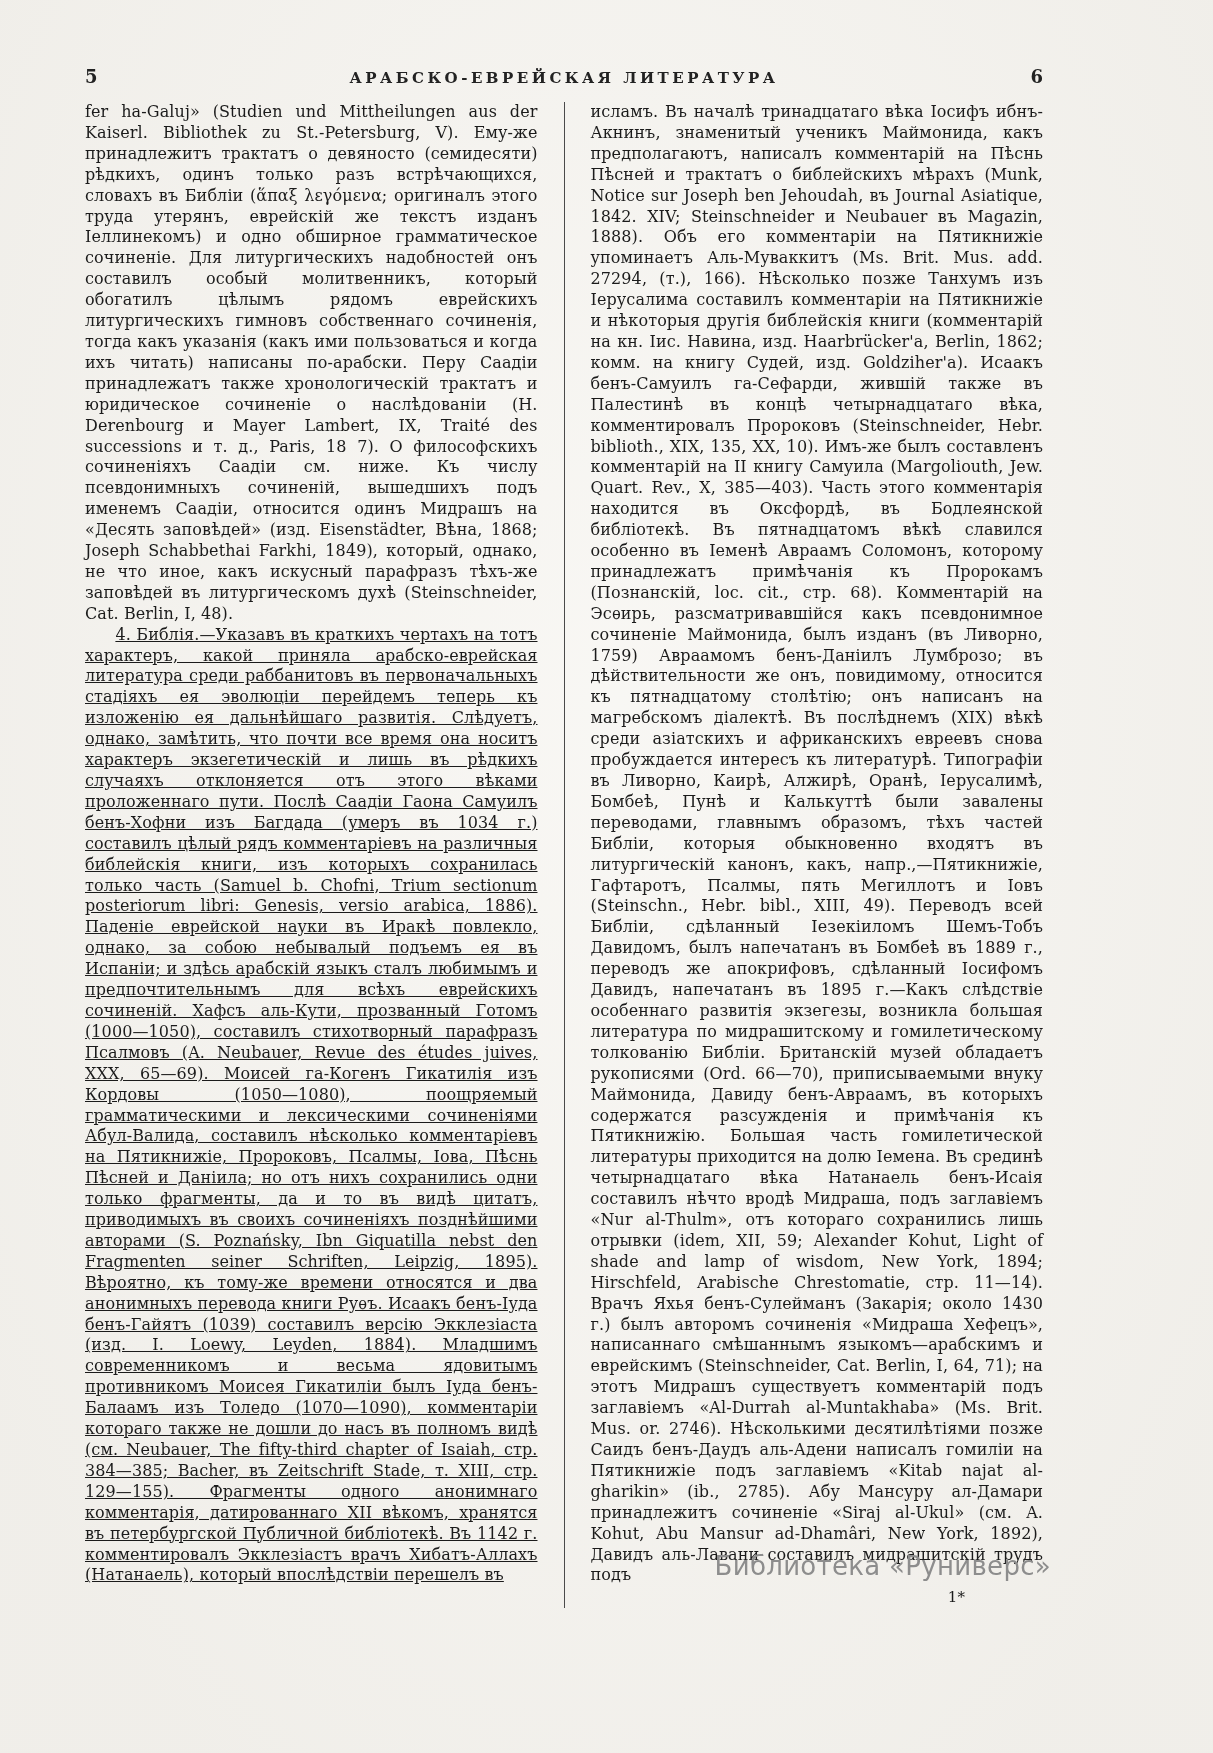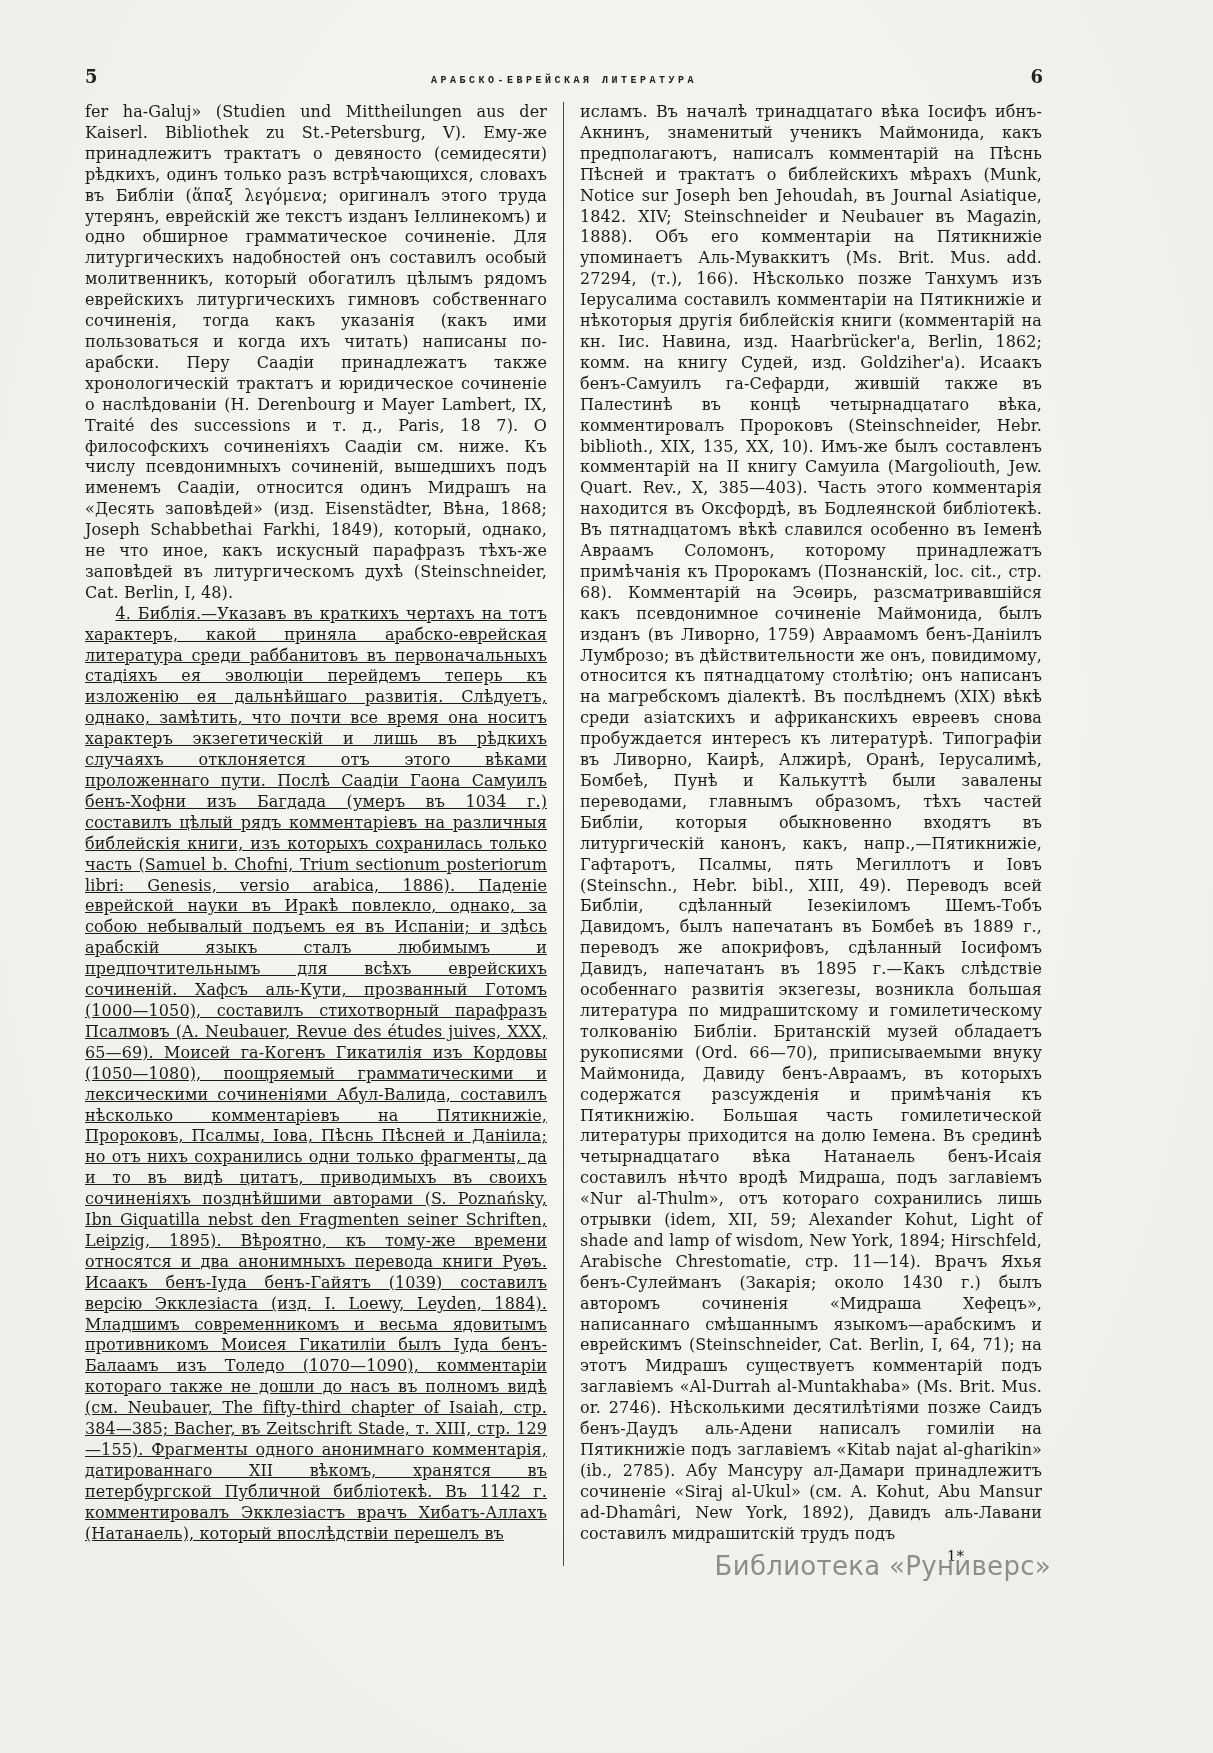--- a/index.html
+++ b/index.html
@@ -30,35 +30,35 @@
     display: flex;
     justify-content: space-between;
     align-items: baseline;
   }
   .page-number {
     font-size: 18px;
     font-weight: bold;
     color: #222;
   }
   .running-title {
-    font-size: 10px;
+    font-size: 15px;
     font-weight: bold;
     letter-spacing: 3.5px;
     color: #222;
     text-transform: uppercase;
-    font-family: Liberation Mono, monospace;
   }
   .text-columns {
     position: absolute;
     top: 102px;
     left: 85px;
     width: 958px;
     min-height: 1392px;
     display: flex;
     align-items: stretch;
+    gap: 10px;
   }
   .col {
     width: 462px;
     text-align: justify;
     font-size: 16px;
     line-height: 20.9px;
     letter-spacing: 0.1px;
     hyphens: auto;
     -webkit-hyphens: auto;
   }

